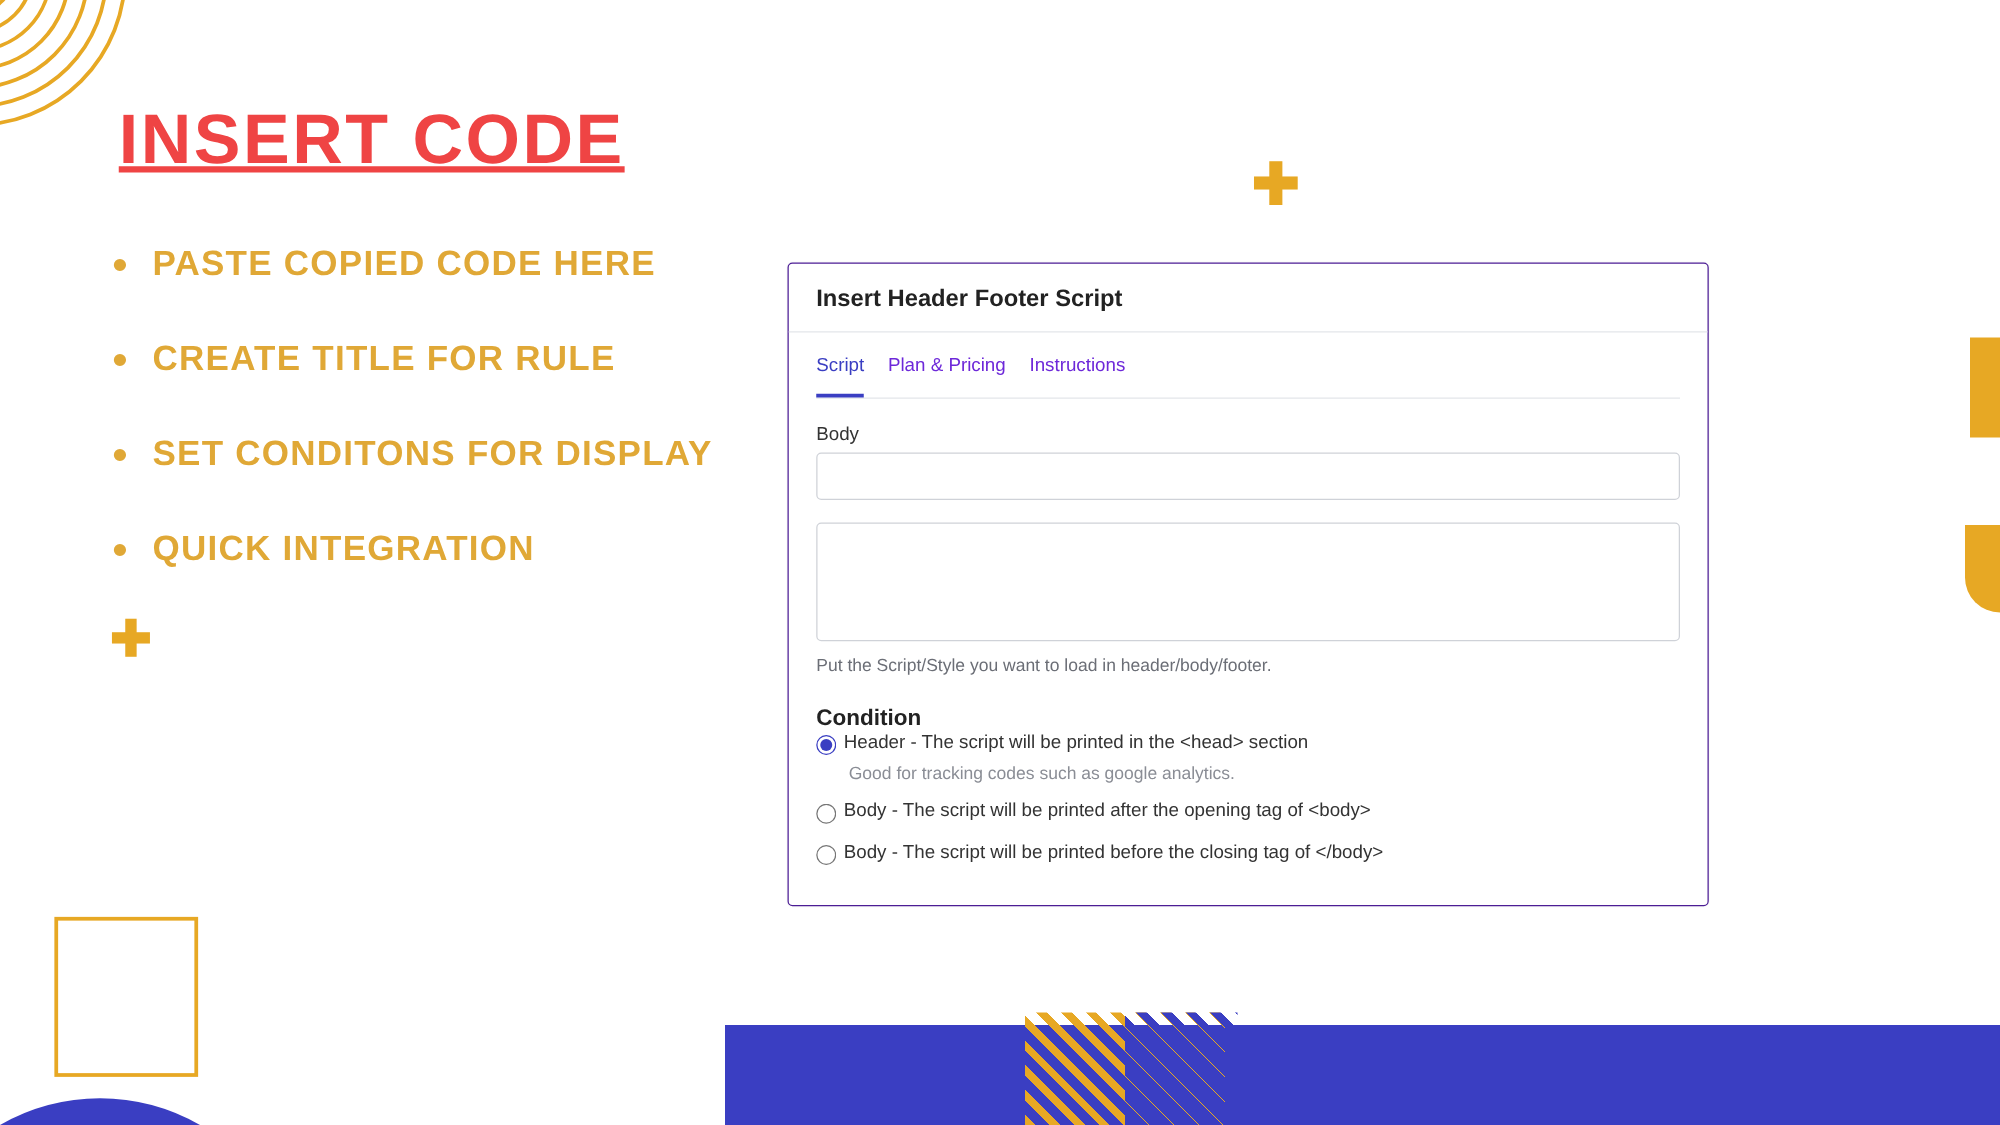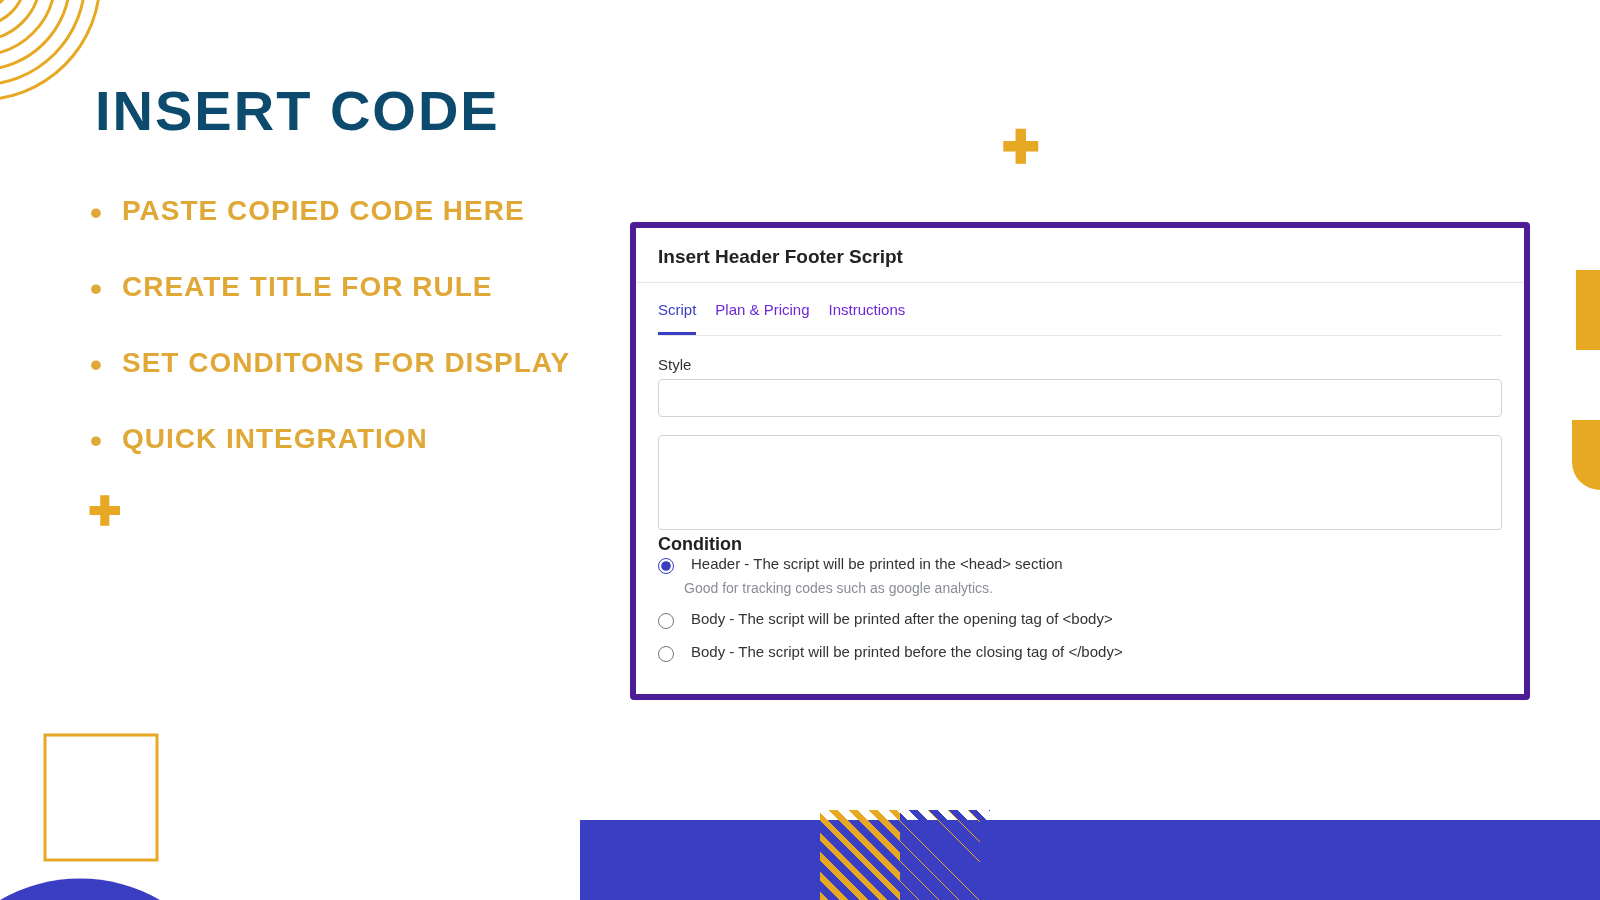--- a/index.html
+++ b/index.html
@@ -90,23 +90,24 @@
 }
 
 
 .page-title {
   position: absolute;
   left: 95px;
   top: 78px;
   font-size: 56px;
   font-weight: 900;
   letter-spacing: 2px;
-  color: #0c4a6e;
+  color: #ef4444;
   text-transform: uppercase;
   font-family: "Arial Black", Arial, sans-serif;
+  text-decoration: underline;
 }
 
 .bullets {
   position: absolute;
   left: 90px;
   top: 195px;
   list-style: none;
 }
 .bullets li {
   color: #e0a836;
@@ -124,24 +125,24 @@
   position: absolute;
   left: 0;
   top: -2px;
   font-size: 34px;
 }
 
 
 .form-panel {
   position: absolute;
   left: 630px;
-  top: 222px;
-  width: 900px;
+  top: 210px;
+  width: 737px;
   background: #ffffff;
-  border: 6px solid #4c1d95;
+  border: 1px solid #4c1d95;
   border-radius: 4px;
   box-shadow: 0 0 0 1px rgba(0,0,0,0.02);
 }
 .form-header {
   padding: 18px 22px 14px;
   border-bottom: 1px solid #e4e6ea;
   font-size: 19px;
   font-weight: 700;
   color: #222;
 }
@@ -200,21 +201,21 @@
 
 .condition-heading {
   font-size: 18px;
   font-weight: 700;
   color: #222;
   margin-bottom: 0;
 }
 .radio-row {
   display: flex;
   align-items: flex-start;
-  gap: 17px;
+  gap: 6px;
   margin-bottom: 14px;
   font-size: 15px;
   color: #333;
 }
 .radio-row input[type="radio"] {
   margin-top: 3px;
   accent-color: #3a3ec2;
   width: 16px;
   height: 16px;
   flex: 0 0 16px;
@@ -268,24 +269,25 @@
 
 <div class="form-panel">
   <div class="form-header">Insert Header Footer Script</div>
   <div class="form-body">
     <div class="tabs">
       <div class="tab active">Script</div>
       <div class="tab">Plan &amp; Pricing</div>
       <div class="tab">Instructions</div>
     </div>
 
-    <div class="field-label">Style</div>
+    <div class="field-label">Body</div>
     <input type="text" class="text-input" value="" style="">
 
     <textarea class="textarea-input" style=""></textarea>
+    <div class="helper-text">Put the Script/Style you want to load in header/body/footer.</div>
 
     <div class="condition-heading">Condition</div>
 
     <label class="radio-row">
       <input type="radio" name="cond" checked="" style="">
       <span>Header - The script will be printed in the &lt;head&gt; section</span>
     </label>
     <div class="radio-sub">Good for tracking codes such as google analytics.</div>
 
     <label class="radio-row">

